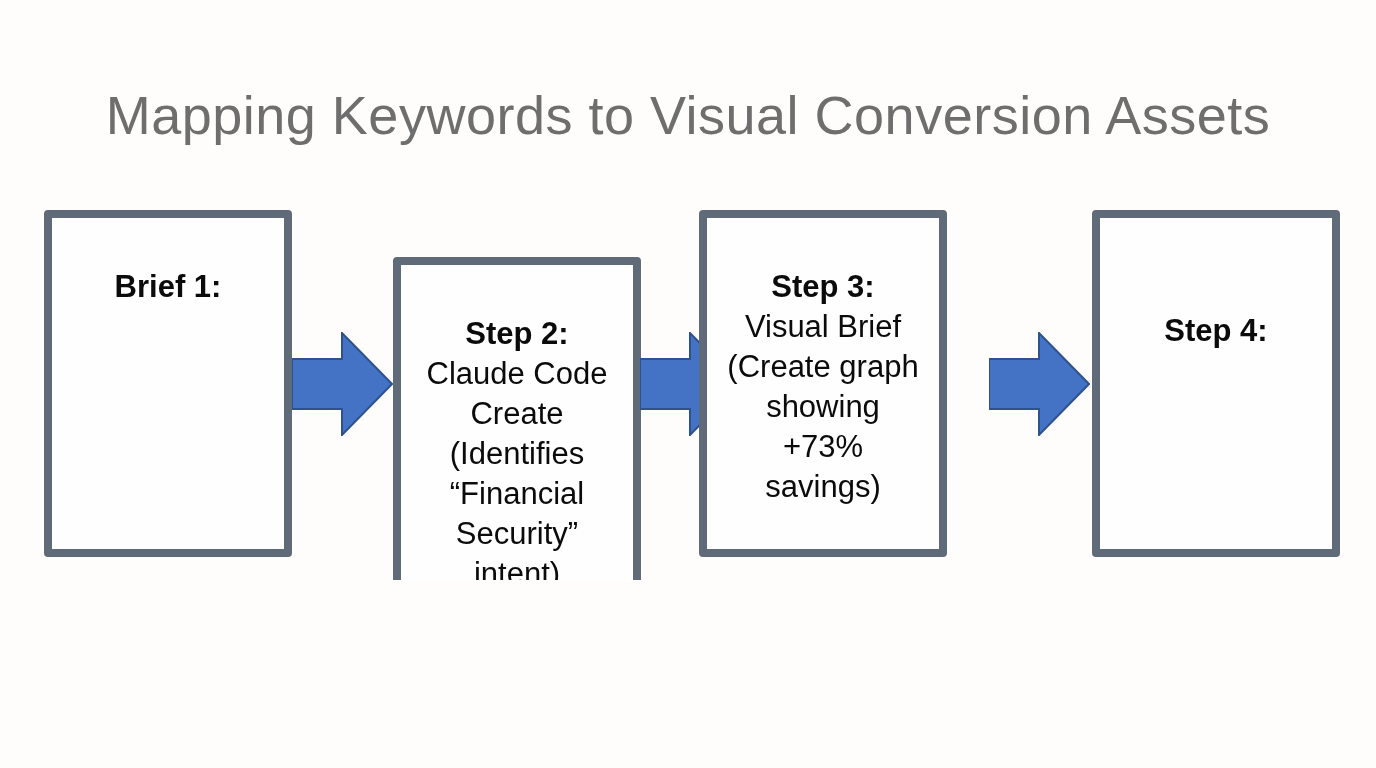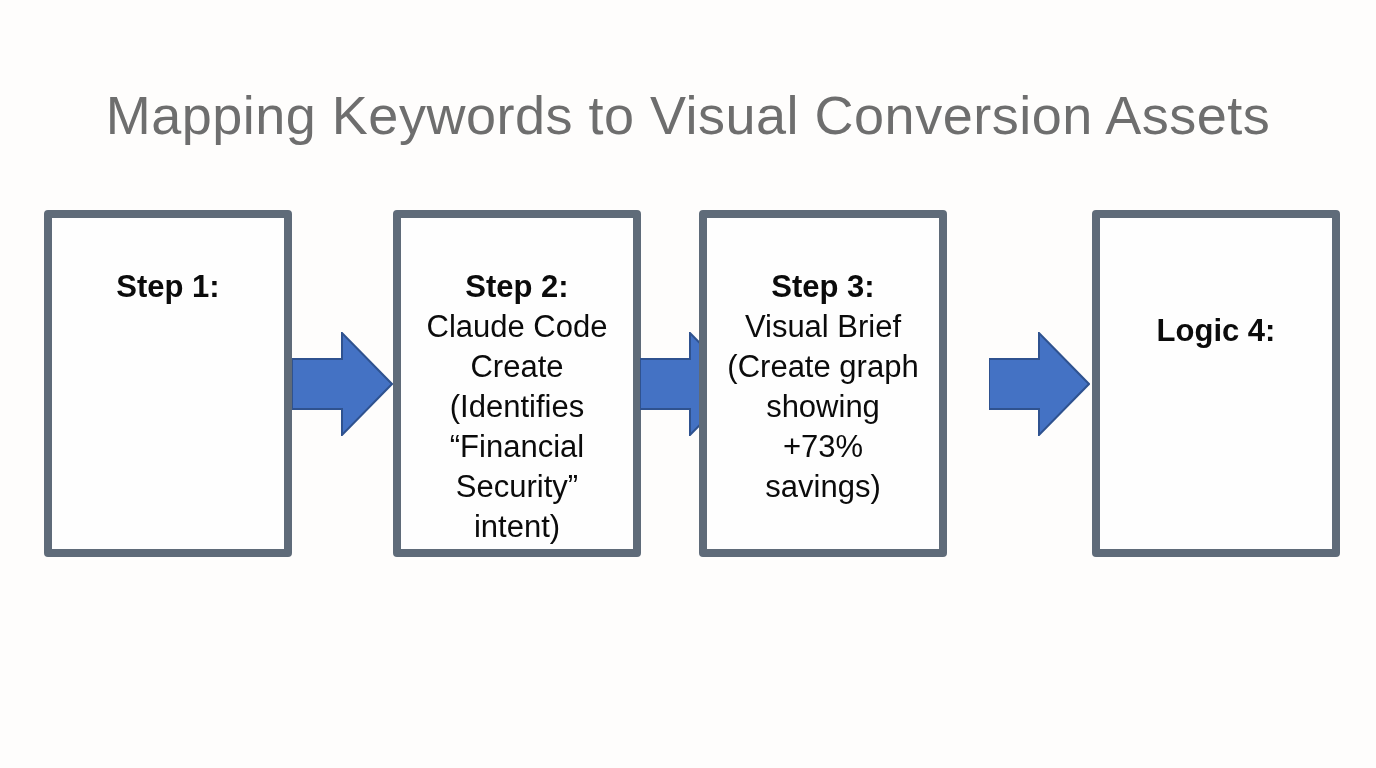--- a/index.html
+++ b/index.html
@@ -51,21 +51,21 @@
   }
   .step-heading {
     display: block;
     font-weight: 700;
   }
   .step-body {
     display: block;
     white-space: pre-line;
   }
   .box-1 { left: 44px; }
-  .box-2 { left: 393px; }
+  .box-2 { left: 393px; margin-top: 47px; }
   .box-3 { left: 699px; }
   .box-4 { left: 1092px; }
   .flow-arrow {
     position: absolute;
     top: 332px;
     width: 101px;
     height: 104px;
   }
   .arrow-1 { left: 292px; }
   .arrow-2 { left: 640px; }
@@ -73,21 +73,21 @@
 </style>
 </head>
 <body>
 
 <div class="slide">
 
   <h1 class="slide-title">Mapping Keywords to Visual Conversion Assets</h1>
 
   <div class="step-box box-1">
     <div class="box-text">
-      <span class="step-heading">Step 1:</span>
+      <span class="step-heading">Brief 1:</span>
     </div>
   </div>
 
   <svg class="flow-arrow arrow-1" viewBox="0 0 101 104">
     <polygon points="0,27 50,27 50,1 100,52 50,103 50,77 0,77" stroke-width="2" stroke="#2F528F" fill="#4472C4"></polygon>
   </svg>
 
   <div class="step-box box-2">
     <div class="box-text">
       <span class="step-heading">Step 2:</span>
@@ -114,17 +114,17 @@
 savings)</span>
     </div>
   </div>
 
   <svg class="flow-arrow arrow-3" viewBox="0 0 101 104">
     <polygon points="0,27 50,27 50,1 100,52 50,103 50,77 0,77" stroke-width="2" stroke="#2F528F" fill="#4472C4"></polygon>
   </svg>
 
   <div class="step-box box-4 low-text">
     <div class="box-text">
-      <span class="step-heading">Logic 4:</span>
+      <span class="step-heading">Step 4:</span>
     </div>
   </div>
 
 </div>
 
 </body></html>

